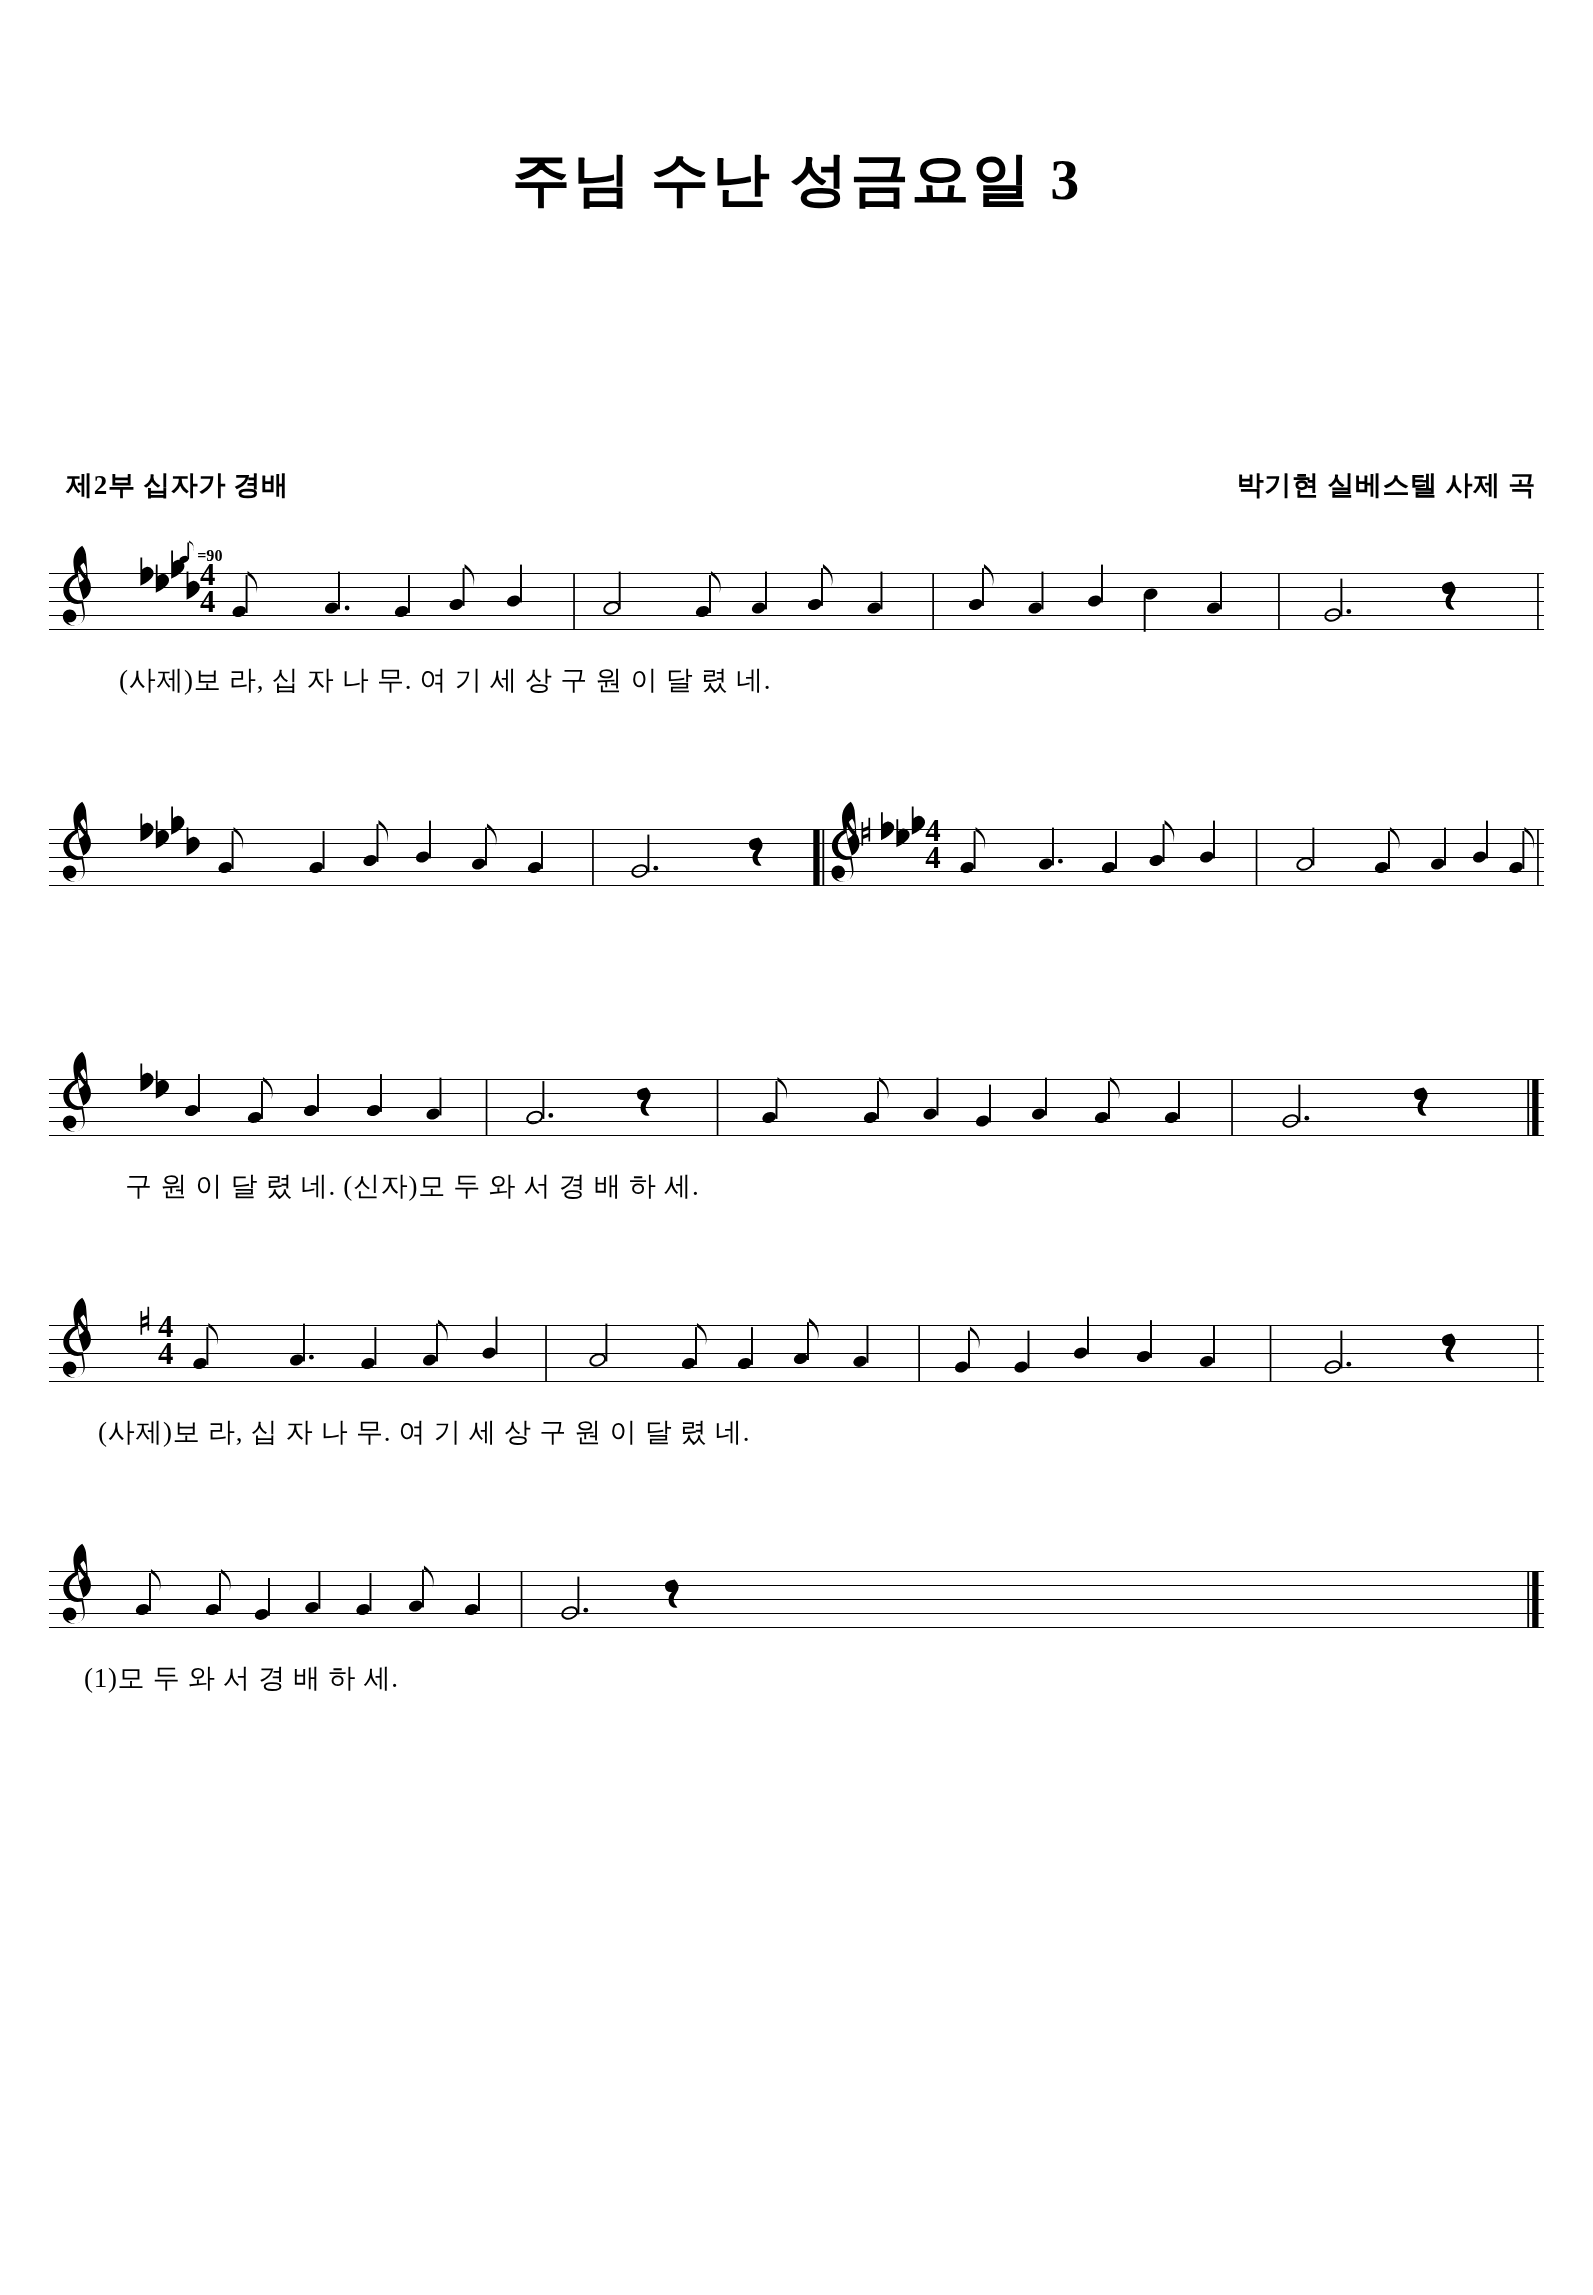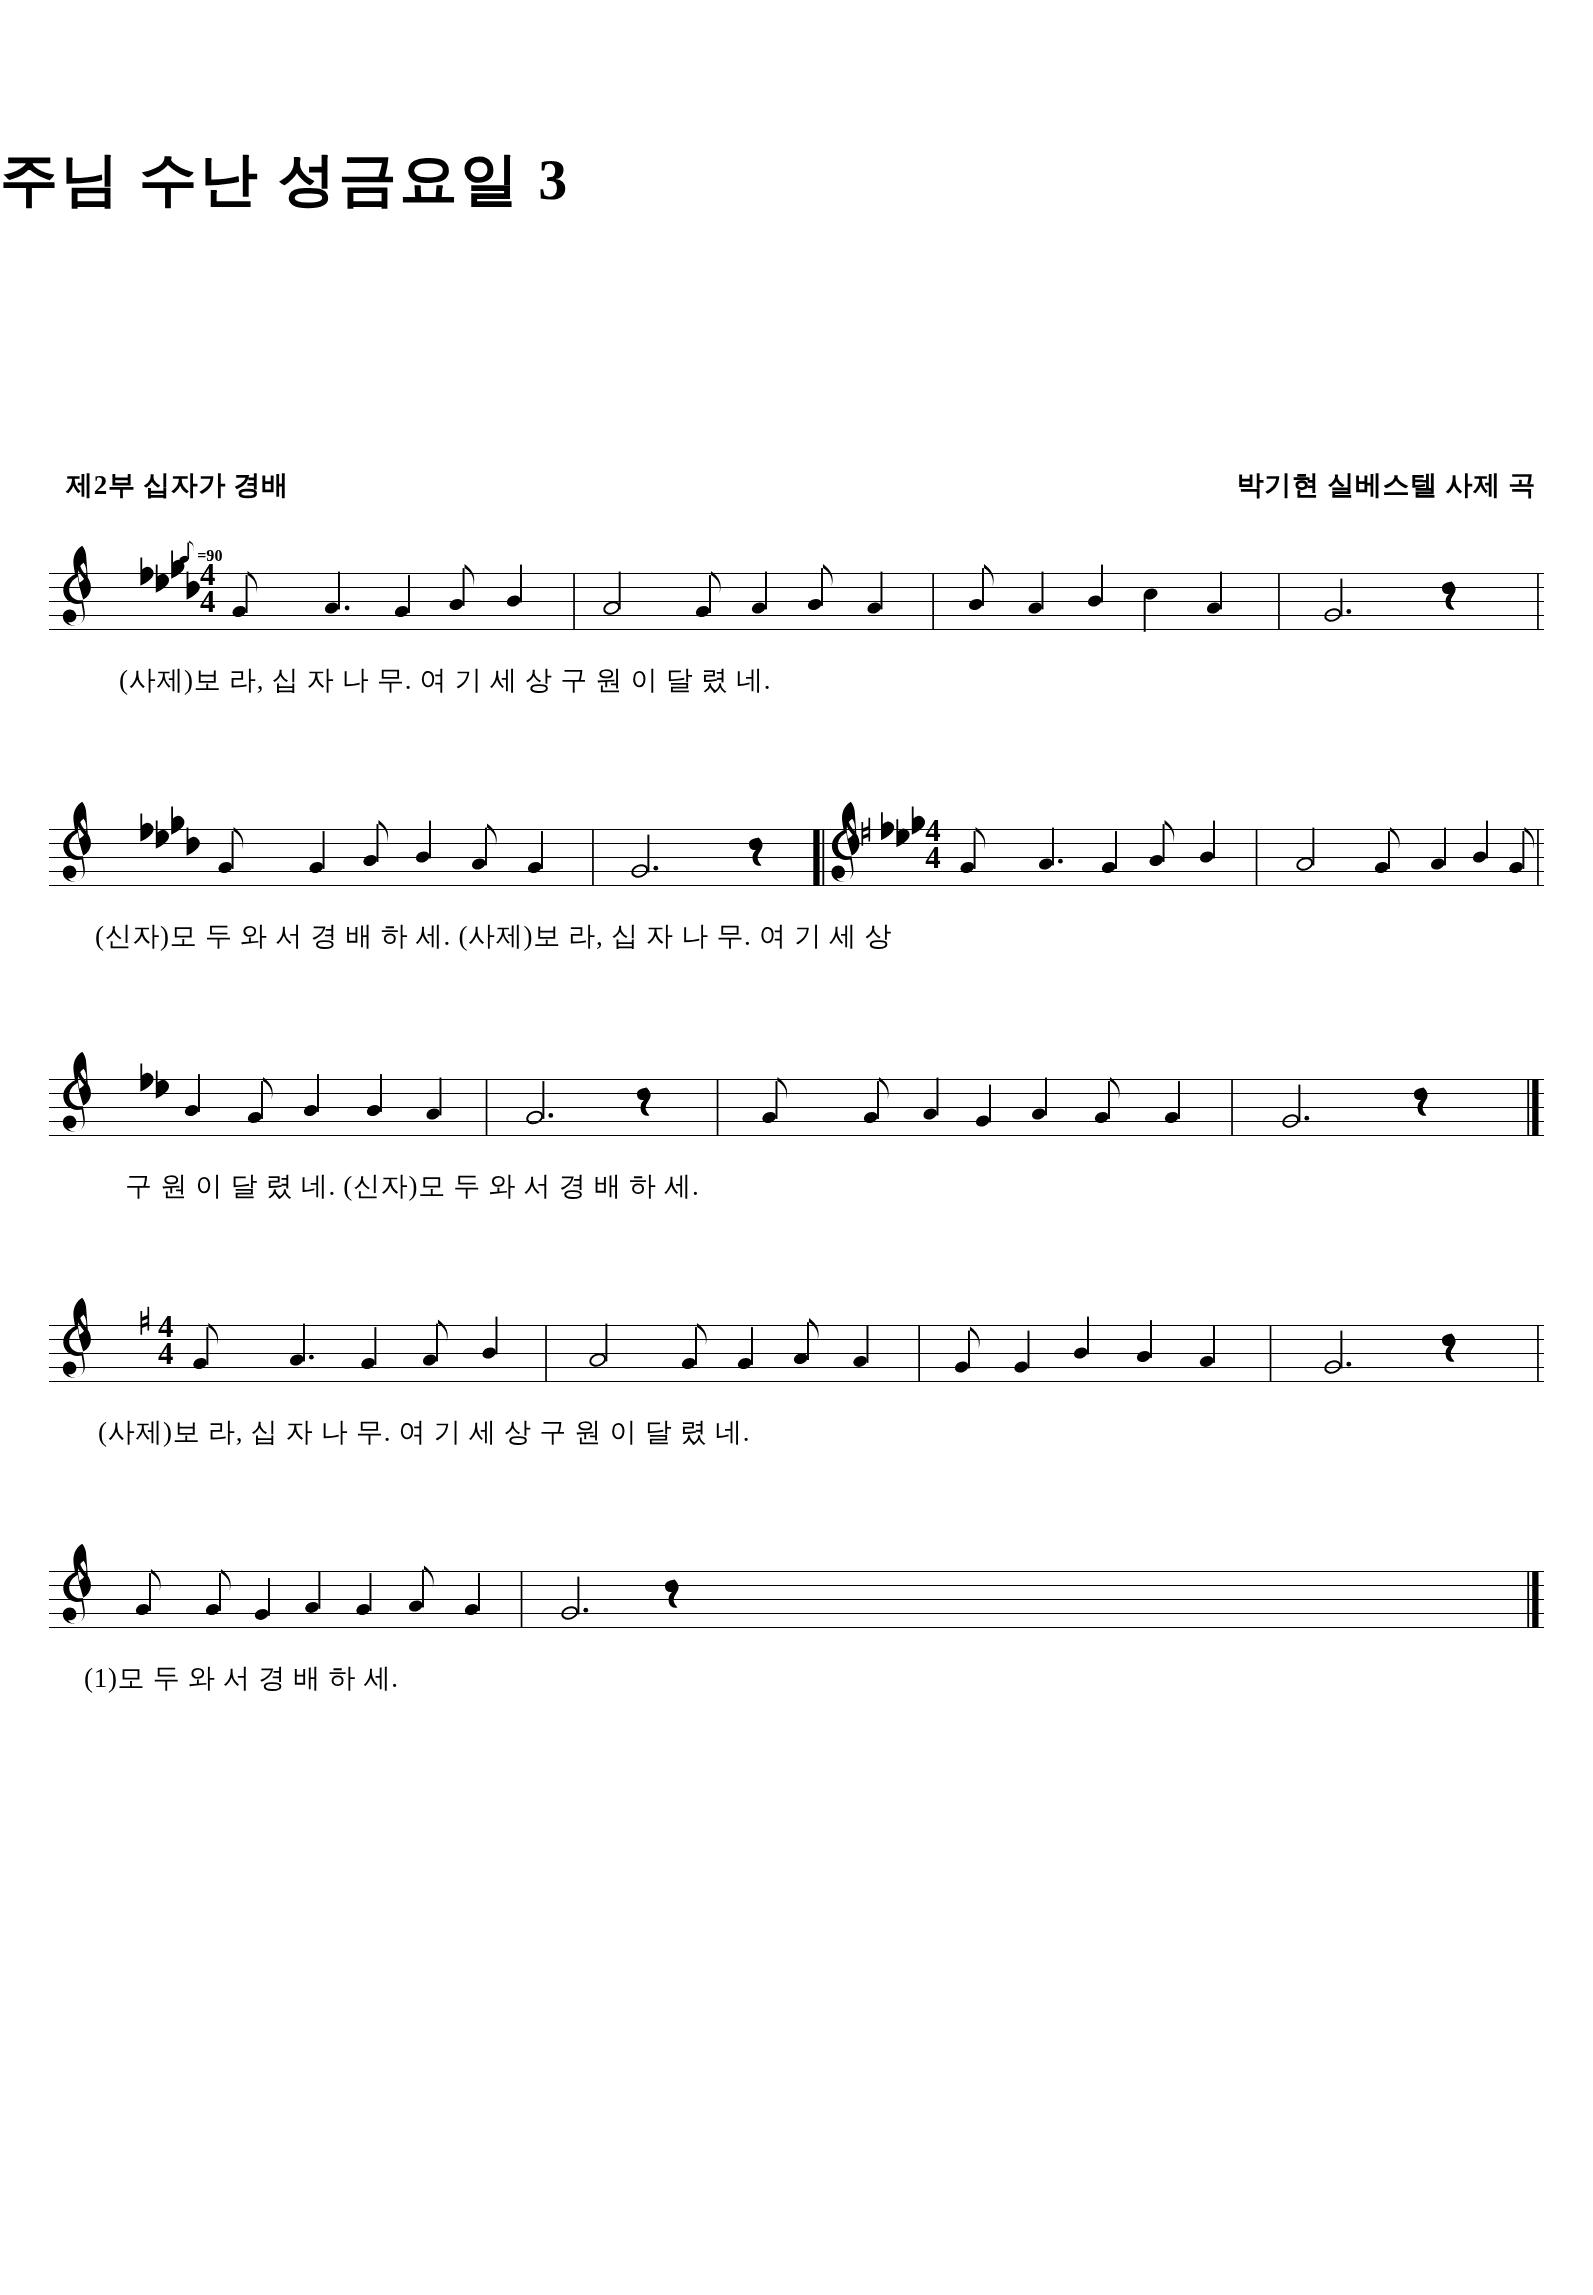--- a/index.html
+++ b/index.html
@@ -19,21 +19,21 @@
     position: absolute;
     top: 0; left: 0;
     width: 1594px;
     height: 2295px;
   }
   .title {
     position: absolute;
     top: 141px;
     left: 0;
     width: 1594px;
-    text-align: left;
+    text-align: center;
     font-size: 58px;
     font-weight: 700;
     letter-spacing: 2.8px;
     font-family: "Liberation Serif", "DejaVu Serif", serif;
   }
   .subtitle-left {
     position: absolute;
     top: 467px;
     left: 66px;
     font-size: 27px;
@@ -337,21 +337,20 @@
 
           <ellipse cx="2092" cy="95" rx="10" ry="7.5" transform="rotate(-20 2092 95)"></ellipse>
           <rect x="2101" y="43" width="2.8" height="54"></rect>
           <path d="M2103.8 43 q16 10 12 26 q7 -18 -12 -32 z"></path>
 
           <rect x="2122" y="40" width="2.4" height="80"></rect>
         </g>
       </svg>
     </div>
 
-    <div class="lyrics" style="top:121px;left:95px;">(신자)모 두 와 서 경 배 하 세.            (사제)보 라,  십 자 나 무.   여 기 세 상</div>
   </div>
 
   <div class="system" style="top:1047px;height:162px;">
     <div class="staff-wrap" style="top:32px;height:70px;">
       <div class="staff">
         <div class="line" style="top:0px;"></div>
         <div class="line" style="top:14px;"></div>
         <div class="line" style="top:28px;"></div>
         <div class="line" style="top:42px;"></div>
         <div class="line" style="top:56px;"></div>

